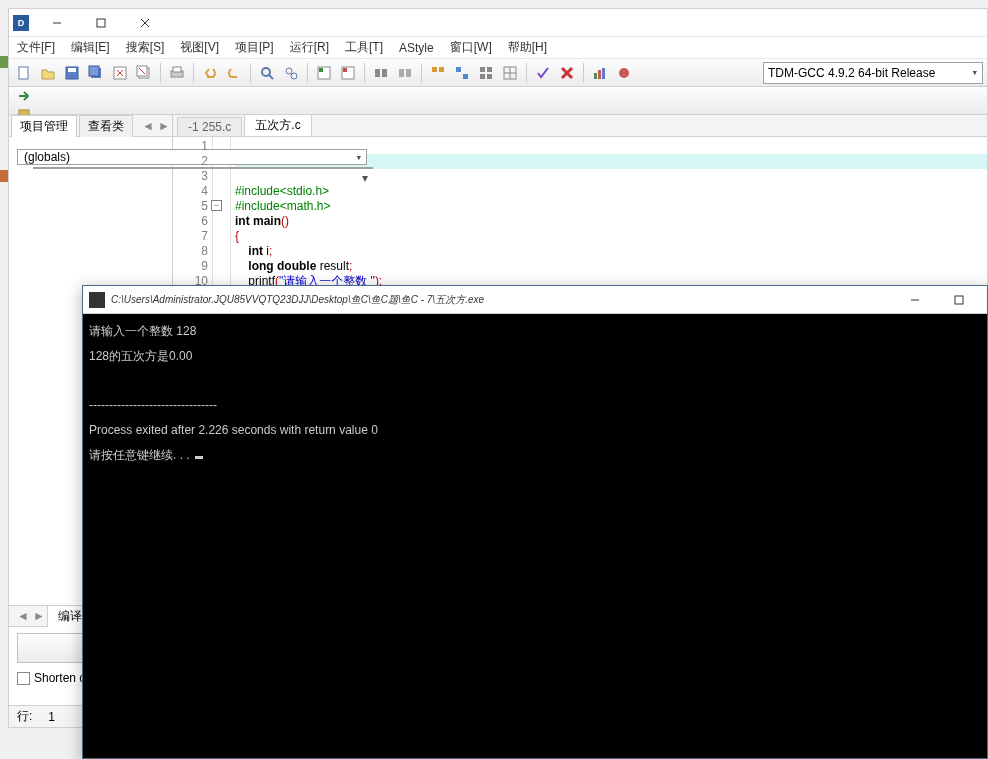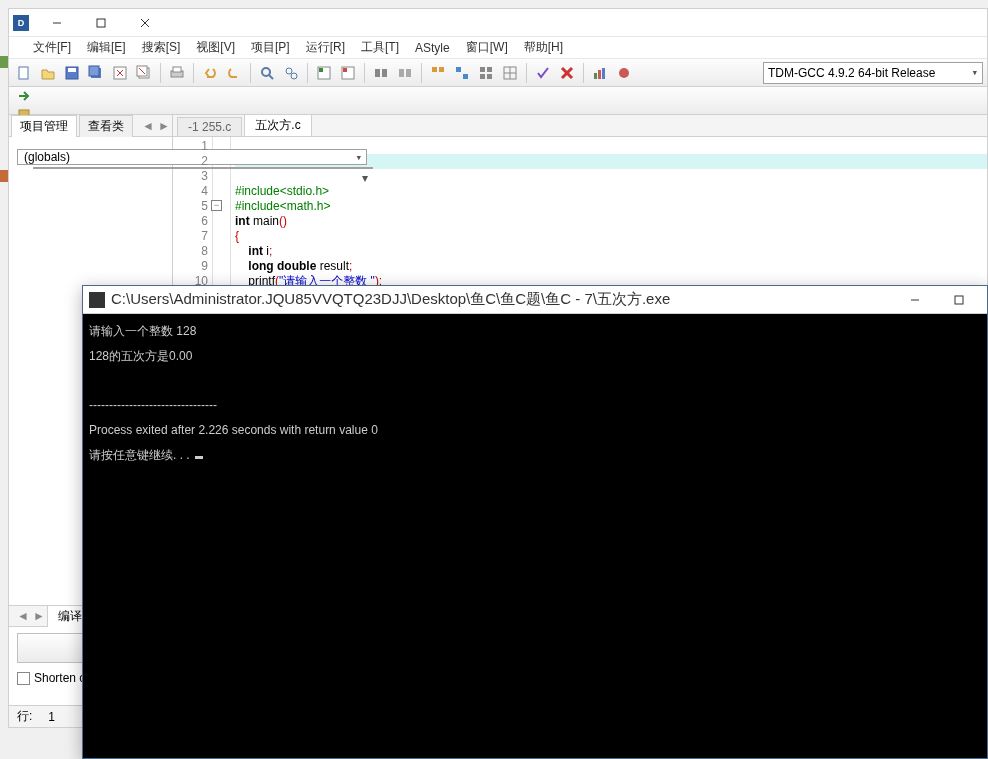--- a/index.html
+++ b/index.html
@@ -7,21 +7,21 @@
 
 .ide-window { position: absolute; left: 8px; top: 8px; width: 980px; height: 720px; background: #fff; border: 1px solid #d0d0d0; display: flex; flex-direction: column; }
 
 .titlebar { height: 28px; background: #fff; display: flex; align-items: center; padding: 0 4px; border-bottom: 1px solid #e8e8e8; }
 .titlebar .icon-box { width: 16px; height: 16px; background: #2a5a9a; margin-right: 6px; display:flex;align-items:center;justify-content:center;font-size:9px;color:#fff;font-weight:bold;}
 .titlebar .title { flex: 1; color: #555; font-size: 12px; }
 .win-btns { display: flex; }
 .win-btn { width: 44px; height: 28px; display: flex; align-items: center; justify-content: center; color: #555; }
 .win-btn svg { width: 10px; height: 10px; }
 
-.menubar { height: 22px; background: #fff; display: flex; align-items: center; padding: 0 16px; border-bottom: 1px solid #e8e8e8; }
+.menubar { height: 22px; background: #fff; display: flex; align-items: center; padding: 0 0; border-bottom: 1px solid #e8e8e8; }
 .menu-item { padding: 2px 8px; color: #333; font-size: 12px; }
 
 .toolbar { height: 28px; background: linear-gradient(#fdfdfd,#ececec); border-bottom: 1px solid #cfcfcf; display: flex; align-items: center; padding: 0 4px; gap:2px;}
 .tb-btn { width: 22px; height: 22px; display: flex; align-items: center; justify-content: center; border: 1px solid transparent; }
 .tb-sep { width: 1px; height: 20px; background: #ccc; margin: 0 3px; }
 .compiler-sel { flex:0 0 220px; height: 22px; border: 1px solid #a0a0a0; background:#fff; display:flex; align-items:center; padding:0 4px; font-family:Consolas,monospace; font-size:11px; margin-left:auto; position:relative;}
 .compiler-sel::after { content:"▾"; position:absolute; right:4px; color:#555;}
 
 .toolbar2 { height: 28px; background: linear-gradient(#fdfdfd,#ececec); border-bottom: 1px solid #cfcfcf; display: flex; align-items: flex-start; padding: 0 4px; gap:2px;flex-direction:column;}
 .globals-sel { width: 350px; height: 22px; border:1px solid #a0a0a0; background:#fff; display:flex; align-items:center; padding:0 6px; font-family:Consolas,monospace; font-size:11px; margin-left:4px; position:relative;}
@@ -49,37 +49,37 @@
 .fold-col { width:18px; background:#fff; border-right:1px solid #e0e0e0;}
 .code { flex:1; font-family:Consolas,monospace; font-size:12px; line-height:15px; padding:2px 0 0 4px; white-space:pre;}
 .code .line { height:15px;}
 .hl { background:#d6f5f5; display:block;}
 .kw { color:#000; font-weight:bold;}
 .pp { color:#008000;}
 .str { color:#0000cc;}
 .fmt { color:#cc00cc; font-weight:bold;}
 .num { color:#cc00cc;}
 .punc { color:#c00000;}
-.fn { color:#000;}
+.fn { color:#000;font-weight:bold;}
 
 .bottom-panel { position:absolute; left:0; bottom:36px; width:100%; background:#fff;}
 .bp-tabs { height:22px; display:flex; align-items:center; border-top:1px solid #cfcfcf; border-bottom:1px solid #cfcfcf; background:#f4f4f4; padding-left:4px;}
 .bp-tab { padding:2px 10px; border:1px solid #cfcfcf; border-bottom:none; background:#fff; font-size:12px;}
 .nav-arrows2 { display:flex; margin-left:2px;}
 .bp-body { padding:6px 8px; background:#fff;}
 .big-btn { width:100%; height:30px; border:1px solid #c0c0c0; background:linear-gradient(#fdfdfd,#ececec); margin-bottom:8px;}
 .chk-row { display:flex; align-items:center; gap:4px; font-size:12px;}
 .chk { width:13px; height:13px; border:1px solid #888; background:#fff;}
 
 .statusbar { position:absolute; left:0; bottom:0; width:100%; height:22px; background:#f4f4f4; border-top:1px solid #cfcfcf; display:flex; align-items:center; padding:0 8px; font-size:12px; gap:16px;}
 
 .console-window { position:absolute; left:82px; top:285px; width:906px; height:474px; background:#fff; border:1px solid #4a6a8a; display:flex; flex-direction:column; box-shadow:0 4px 16px rgba(0,0,0,.3);}
 .console-title { height:28px; background:#fff; display:flex; align-items:center; padding:0 6px; border-bottom:1px solid #d0d0d0;}
 .console-title .icon-box { width:16px; height:16px; background:#333; margin-right:6px;}
-.console-title .title { flex:1; font-size:15px; color:#333;}
+.console-title .title { flex:1; font-size:10px; color:#333;font-style:italic;}
 .console-body { flex:1; background:#000; color:#ccc; font-family:"NSimSun","SimSun",Consolas,monospace; font-size:14px; padding:4px 6px; line-height:24px; white-space:pre;}
 .cursor { display:inline-block; width:8px; height:3px; background:#ccc; vertical-align:baseline; margin-left:2px;}
 
 .left-strip { position:absolute; left:0; top:50px; width:8px; height:100px;}
 .ls1 { position:absolute; left:0; top:6px; width:8px; height:12px; background:#6a9a4a;}
 .ls2 { position:absolute; left:0; top:120px; width:8px; height:12px; background:#c56a3a;}
 </style>
 </head>
 <body>
 

